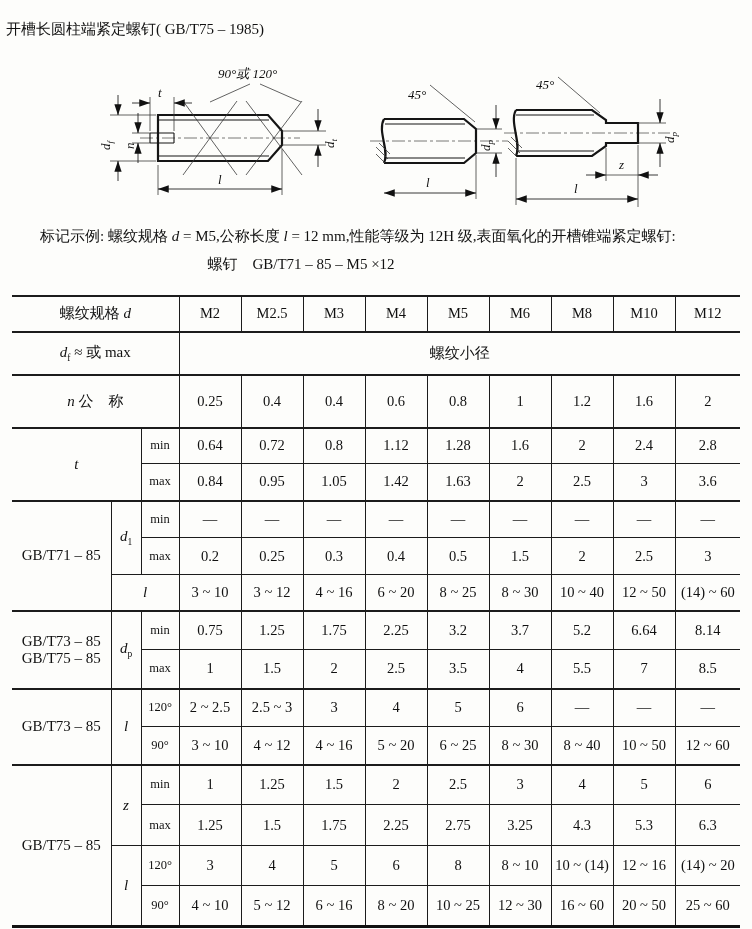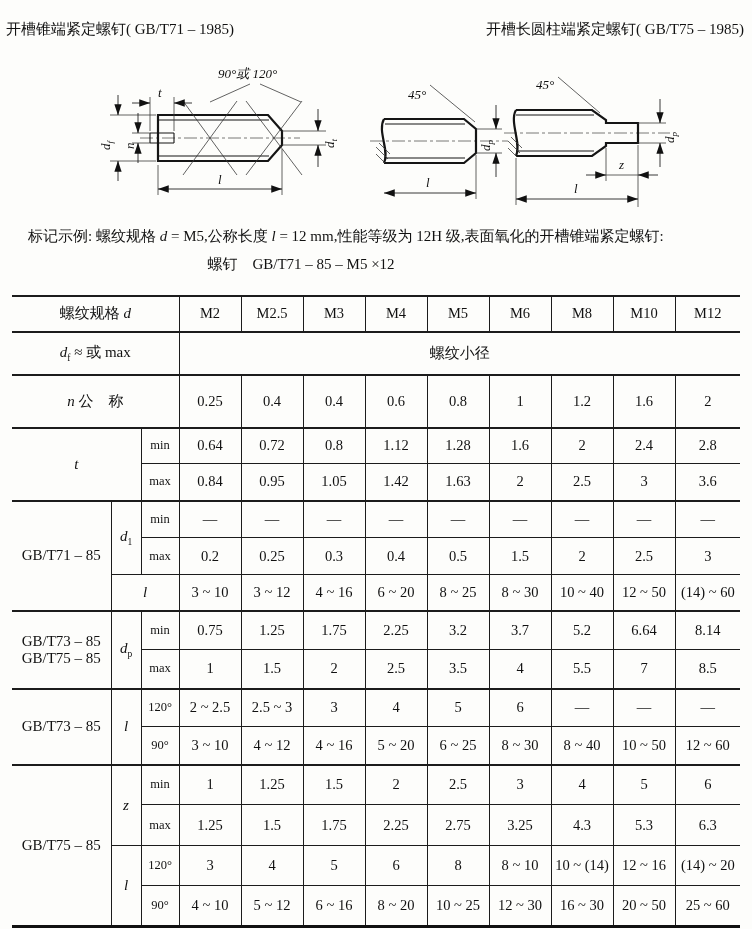--- a/index.html
+++ b/index.html
@@ -10,21 +10,21 @@
   .drw{position:absolute;}
   .drw path,.drw ellipse{fill:none;stroke:#151515;}
   .bold{stroke-width:2.2px;}
   .med{stroke-width:1.1px;}
   .thin{stroke-width:0.8px;stroke:#3a3a3a !important;}
   .dim{stroke-width:0.9px;stroke:#222 !important;}
   .cl{stroke-width:0.8px;stroke:#555 !important;stroke-dasharray:13 3 3 3;}
   .dlbl{font:italic 13px "Liberation Serif","DejaVu Serif",serif;fill:#111;}
   .ds{font-size:9px;}
   .mark{margin-top:12px;font-size:15px;line-height:1.85;}
-  .mark .l1{padding-left:28px;}
+  .mark .l1{padding-left:40px;}
   .mark .l2{text-align:center;padding-right:150px;}
   table{border-collapse:collapse;table-layout:fixed;width:728px;margin:16px 12px 0 12px;
         border-top:2.5px solid #111;border-bottom:3.2px solid #111;font-size:14.5px;}
   td{border:1px solid #1c1c1c;text-align:center;vertical-align:middle;padding:0 1px;overflow:hidden;white-space:nowrap;}
   td:first-child{border-left:none;}
   td:last-child{border-right:none;}
   tr.sec td{border-top-width:2px;}
   td.lh{font-size:15px;}
   td.sm{font-size:12.5px;}
   td i{font-family:"Liberation Serif","DejaVu Serif",serif;}
@@ -35,21 +35,20 @@
 
 <svg width="0" height="0" style="position:absolute" aria-hidden="true">
   <defs>
     <marker id="ah" viewBox="0 0 10 8" markerWidth="11" markerHeight="8.8" refX="9.8" refY="4" orient="auto-start-reverse" markerUnits="userSpaceOnUse">
       <path d="M0,0.7 L10,4 L0,7.3 Z" fill="#111" stroke="none"></path>
     </marker>
   </defs>
 </svg>
 
 <div class="titles">
-  <span>开槽锥端紧定螺钉( GB/T71 – 1985)</span>
   <span>开槽长圆柱端紧定螺钉( GB/T75 – 1985)</span>
 </div>
 
 <div class="drawings">
 
   <svg class="drw" style="left:86px;top:14px" width="265" height="158" viewBox="0 0 265 158">
     <path class="cl" d="M54,85 H214"></path>
     <path class="thin" d="M24,62 H70 M24,108 H70"></path>
     <path class="bold" d="M72,62 H182 L196,78 V92 L182,108 H72 Z"></path>
     <path class="med" d="M72,67 H183 M72,103 H183"></path>
@@ -321,18 +320,18 @@
         <td>(14) ~ 20</td>
       </tr>
       <tr style="height: 41px;">
         <td class="sm">90°</td>
         <td>4 ~ 10</td>
         <td>5 ~ 12</td>
         <td>6 ~ 16</td>
         <td>8 ~ 20</td>
         <td>10 ~ 25</td>
         <td>12 ~ 30</td>
-        <td>16 ~ 30</td>
+        <td>16 ~ 60</td>
         <td>20 ~ 50</td>
         <td>25 ~ 60</td>
       </tr>
     </tbody>
 </table>
 
 </body></html>

